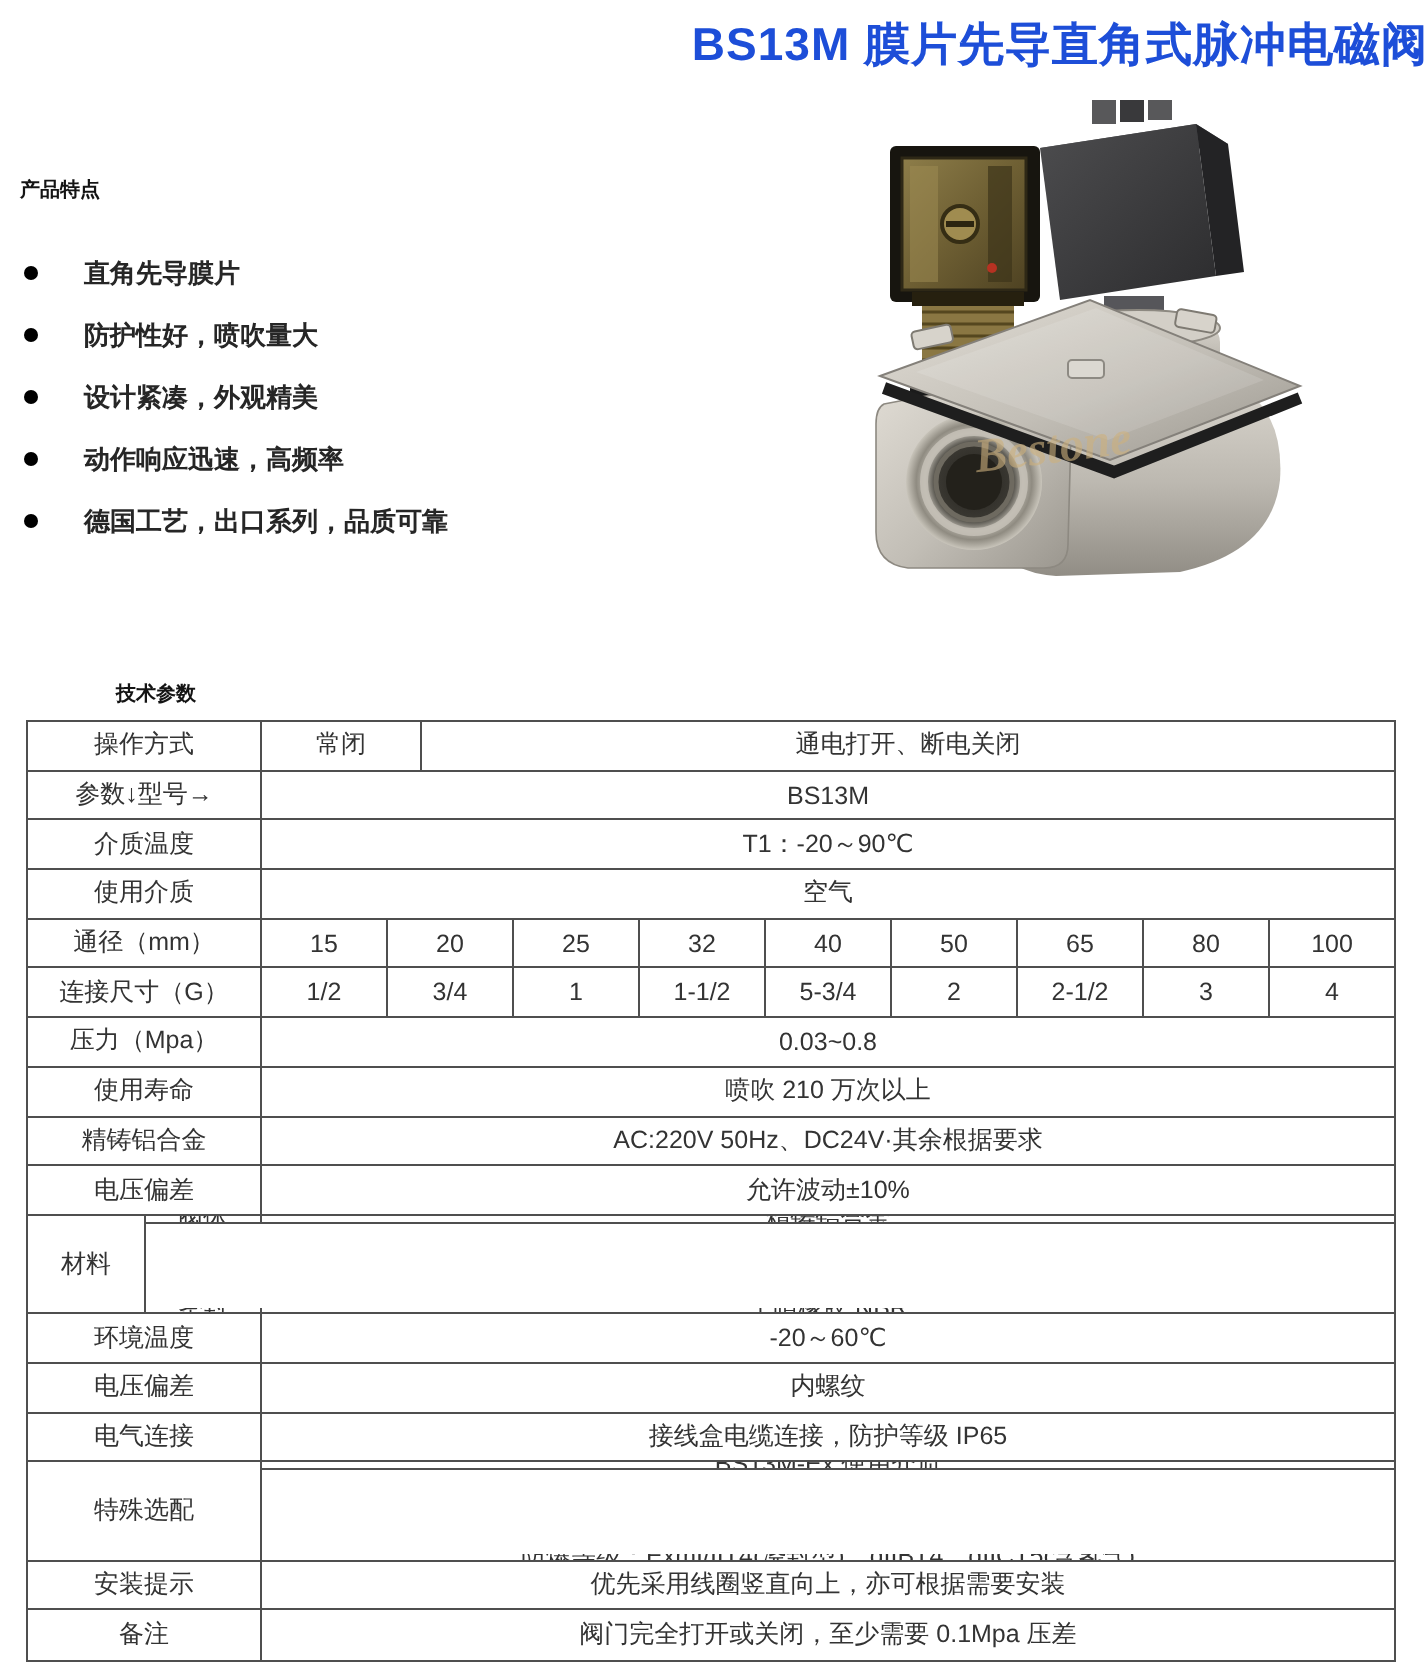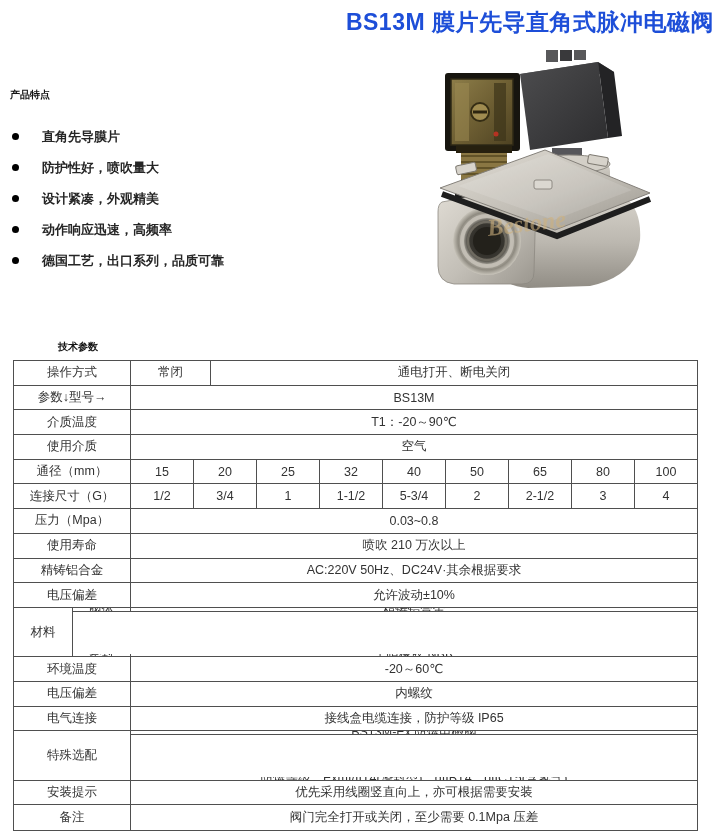--- a/index.html
+++ b/index.html
@@ -280,21 +280,21 @@
         <div class="scell val">内螺纹</div>
       </div>
       <div class="srow">
         <div class="scell lab">电气连接</div>
         <div class="scell val">接线盒电缆连接，防护等级 IP65</div>
       </div>
       <div class="srow double">
         <div class="scell lab">特殊选配</div>
         <div class="gcol">
           <div class="ginner">
-            <div class="scell val">BS13M-Ex 防爆电磁阀</div>
+            <div class="scell val">BS13M-Ex 使用介质</div>
           </div>
           <div class="ginner">
             <div class="scell val">防爆等级：ExmI/IIT4(浇封型)、dIIBT4、dIICT5(含氢气)</div>
           </div>
         </div>
       </div>
       <div class="srow">
         <div class="scell lab">安装提示</div>
         <div class="scell val">优先采用线圈竖直向上，亦可根据需要安装</div>
       </div>

